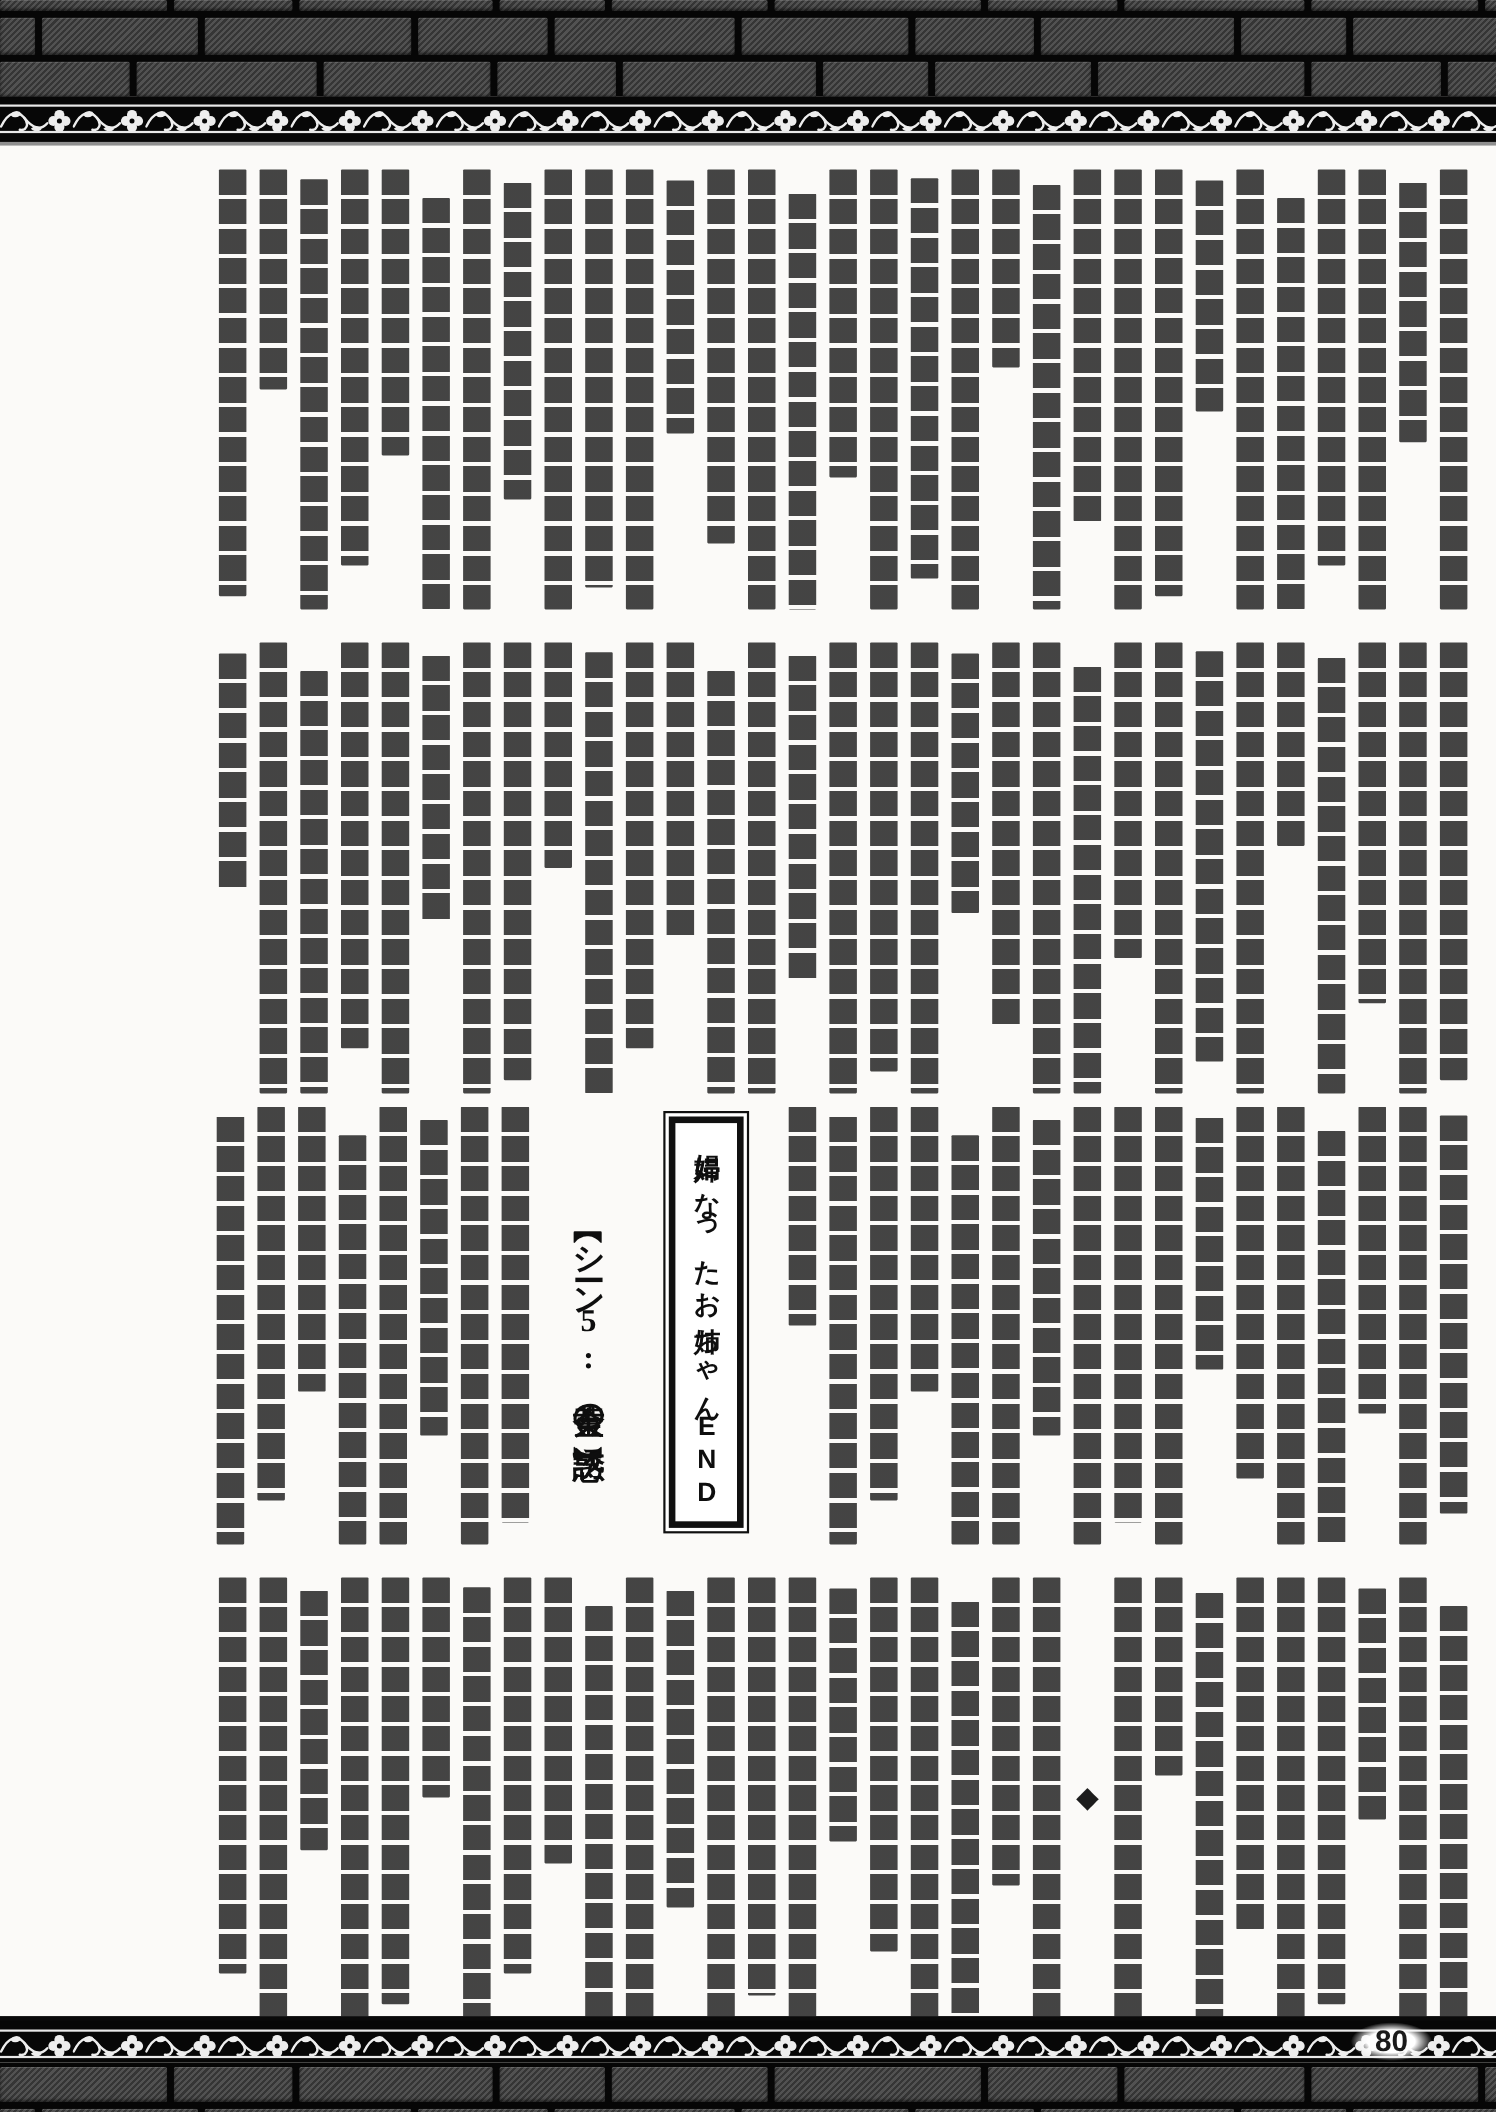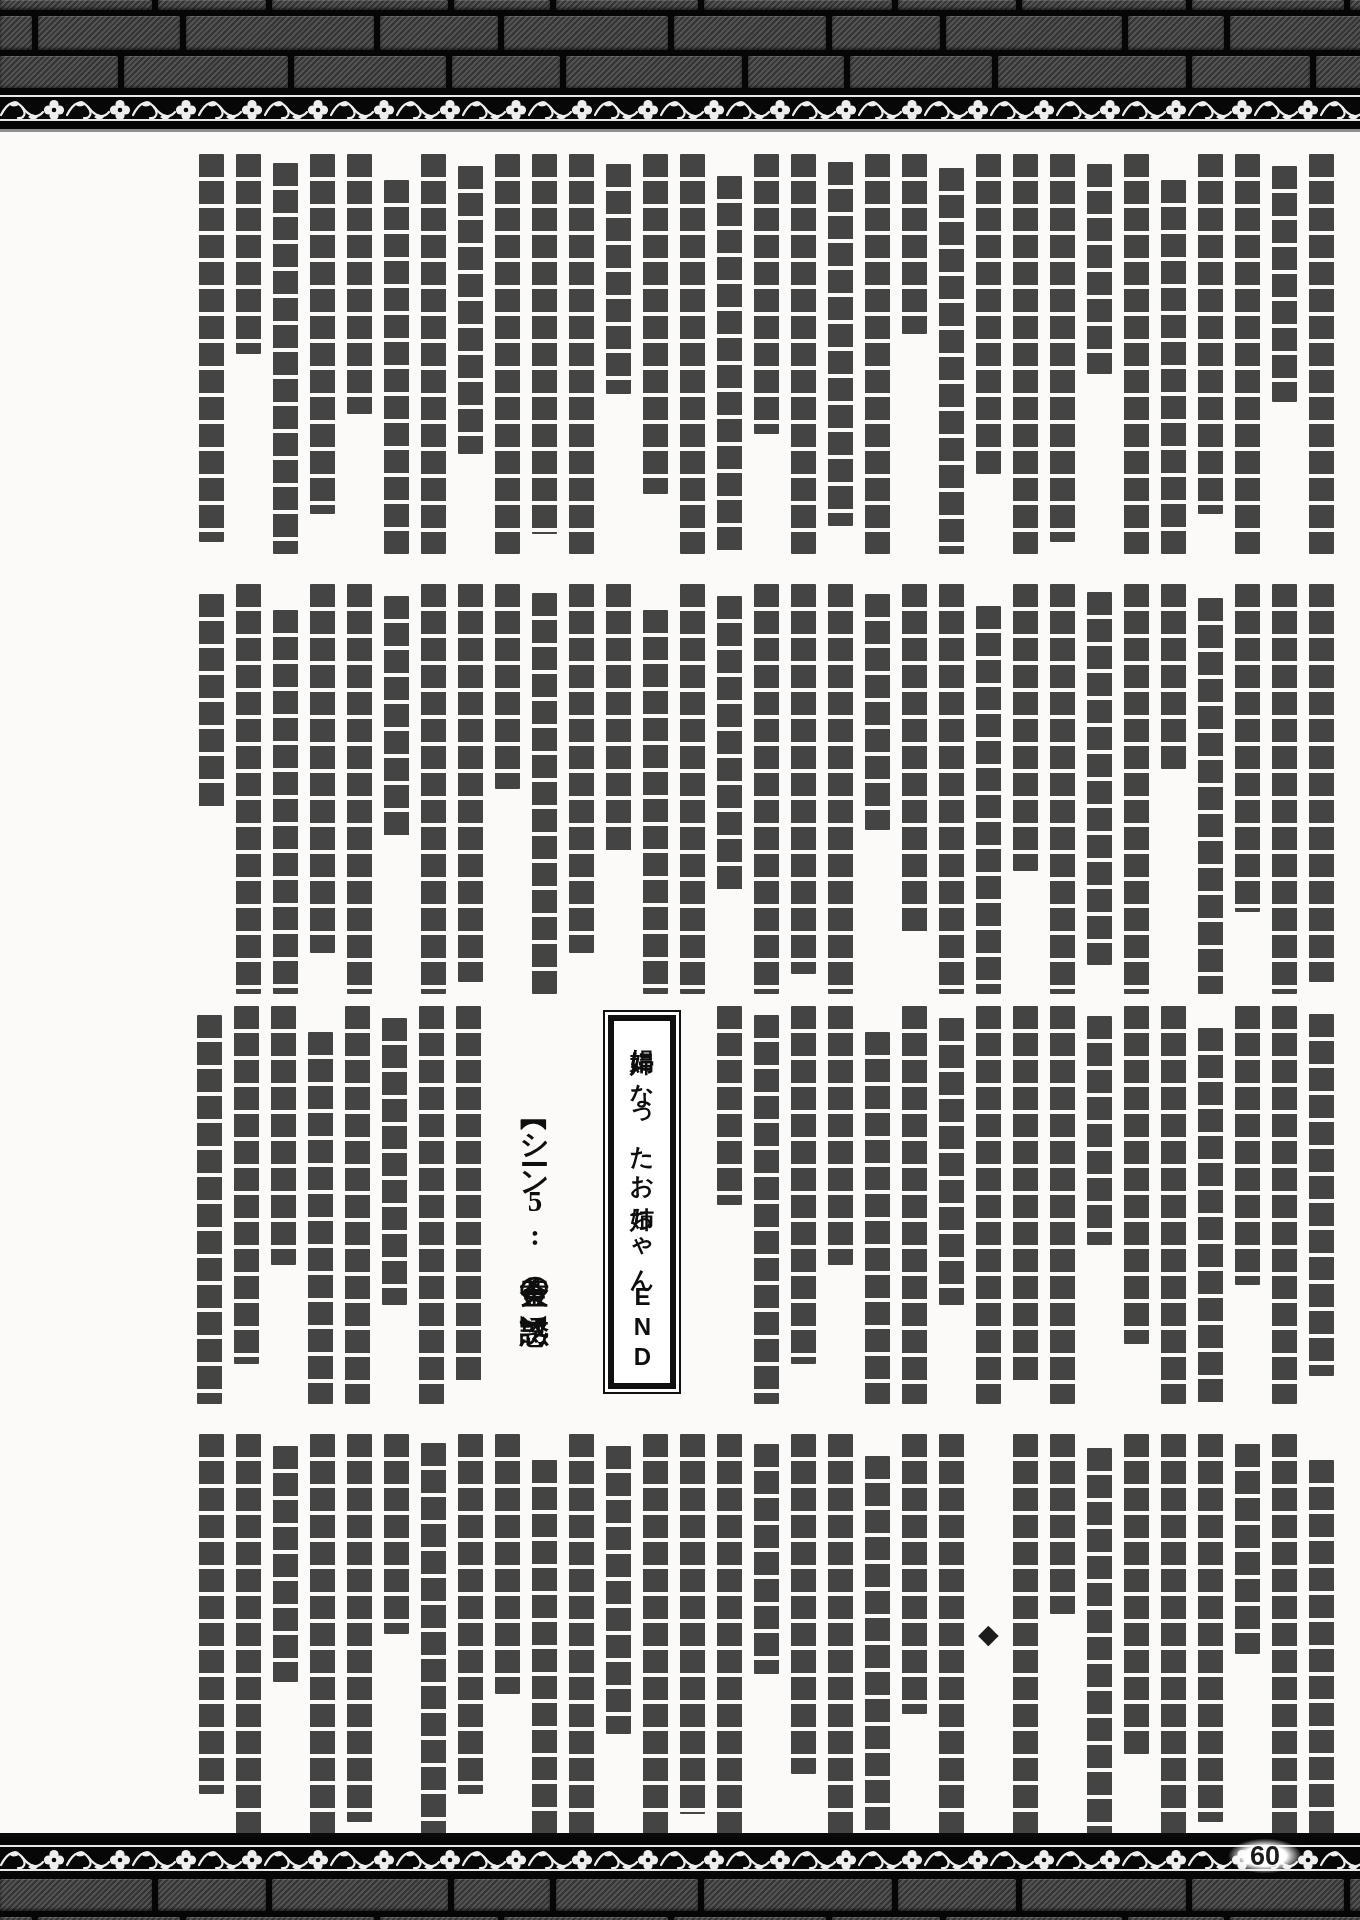--- a/index.html
+++ b/index.html
@@ -900,21 +900,21 @@
           <path d="M28 20 q6 5 10 0 q-5 -5 -10 0z" fill="#ededed"></path>
           <g fill="#ededed">
             <circle cx="54" cy="7.5" r="4.6"></circle>
             <circle cx="54" cy="18.5" r="4.6"></circle>
             <circle cx="48.5" cy="13" r="4.6"></circle>
             <circle cx="59.5" cy="13" r="4.6"></circle>
           </g>
           <circle cx="54" cy="13" r="2.3" fill="#070707"></circle>
         </svg>
       </div>
-    <span class="pagenum">60</span>
+    <span class="pagenum">80</span>
   </div>
 
   <div class="wall wall-bottom">
       <div class="brick-row" style="height: 32px;">
         <i class="brick" style="width: 152px;"></i>
         <i class="brick" style="width: 108px;"></i>
         <i class="brick" style="width: 176px;"></i>
         <i class="brick" style="width: 96px;"></i>
         <i class="brick" style="width: 142px;"></i>
         <i class="brick" style="width: 188px;"></i>

